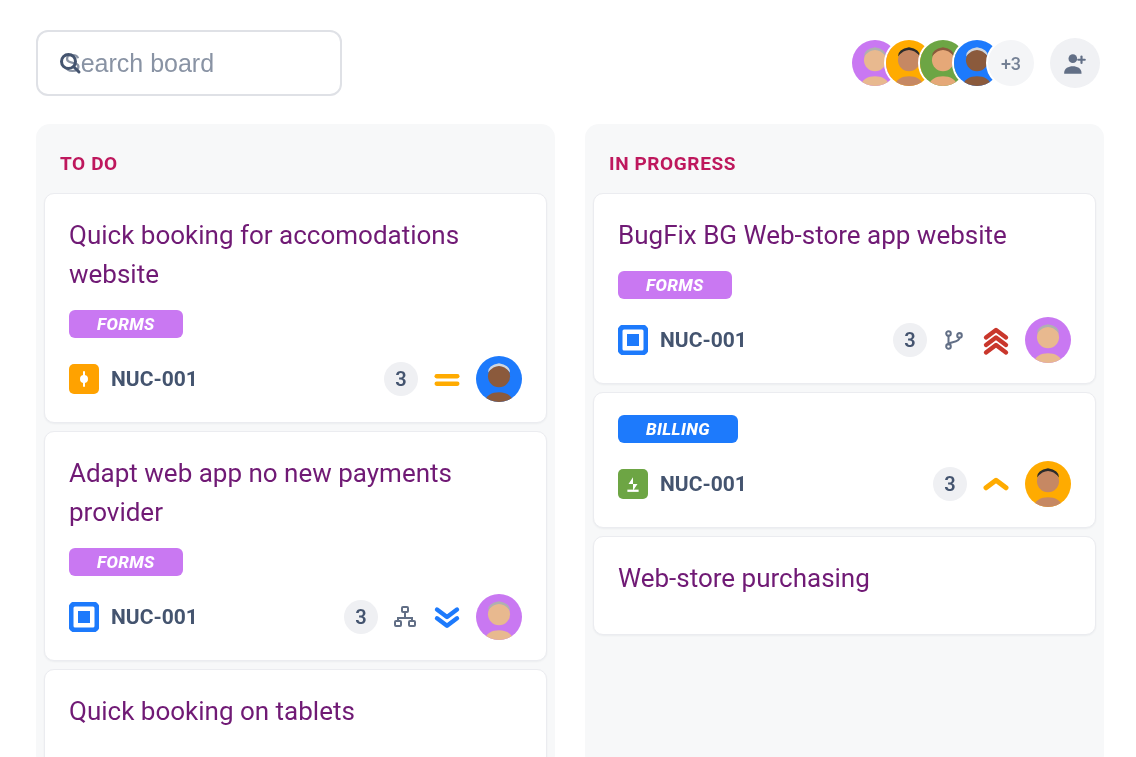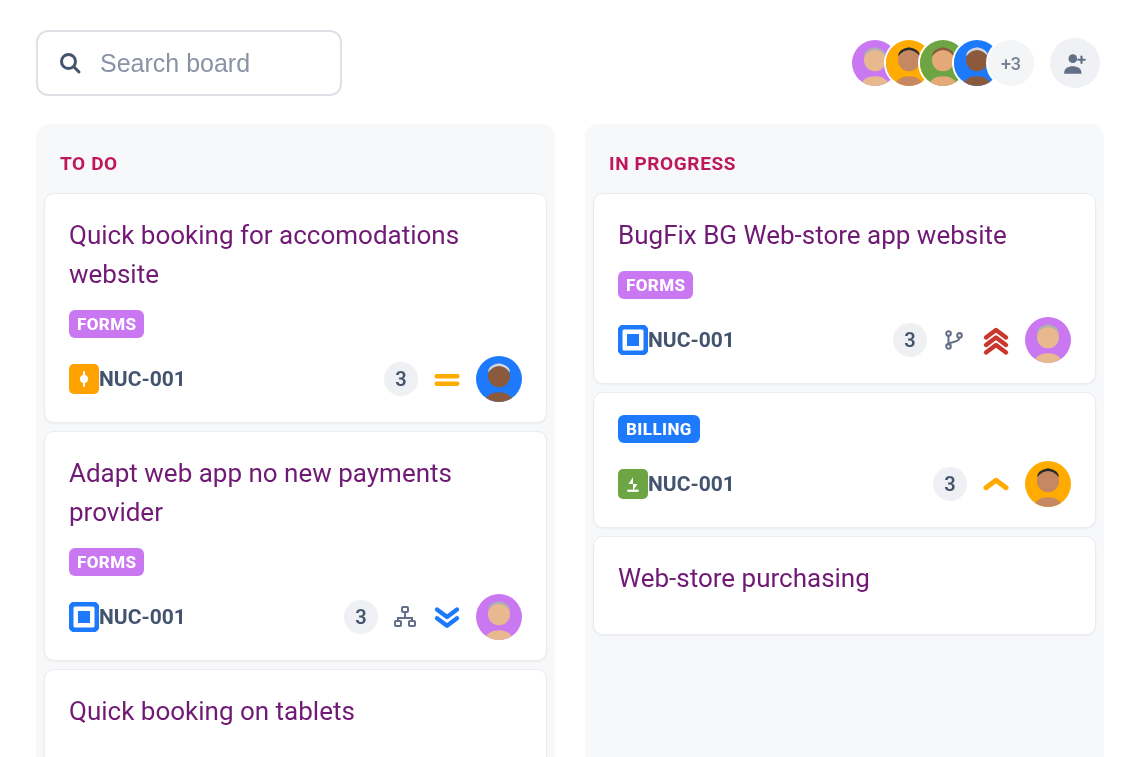--- a/index.html
+++ b/index.html
@@ -27,21 +27,21 @@
       left: 22px;
       width: 24px;
       height: 24px;
       color: #44546F;
     }
     .search-input {
       width: 306px;
       height: 66px;
       border: 2px solid #DFE1E6;
       border-radius: 12px;
-      padding: 0 20px 0 62px;
+      padding: 0 20px 0 26px;
       font-size: 25px;
       color: #44546F;
       outline: none;
       background: #fff;
     }
     .search-input::placeholder { color: #8993A4; }
     .right-cluster {
       display: flex;
       align-items: center;
       gap: 14px;
@@ -124,34 +124,36 @@
       color: #701a75;
       line-height: 1.5;
       margin-bottom: 16px;
     }
     .card-label {
       display: inline-block;
       font-size: 17px;
       font-weight: 800;
       letter-spacing: 0.4px;
       color: #ffffff;
-      padding: 4px 8px;
+      padding: 4px 28px;
       border-radius: 6px;
       margin-bottom: 18px;
+      font-style: italic;
     }
     .label-forms { background: #C978F2; }
     .label-billing { background: #1D7AFC; }
     .card-footer {
       display: flex;
       align-items: center;
       justify-content: space-between;
     }
     .card-meta-left {
       display: flex;
       align-items: center;
+      gap: 12px;
     }
     .issue-type-icon {
       width: 30px;
       height: 30px;
       border-radius: 5px;
       display: flex;
       align-items: center;
       justify-content: center;
       color: #fff;
       flex-shrink: 0;

